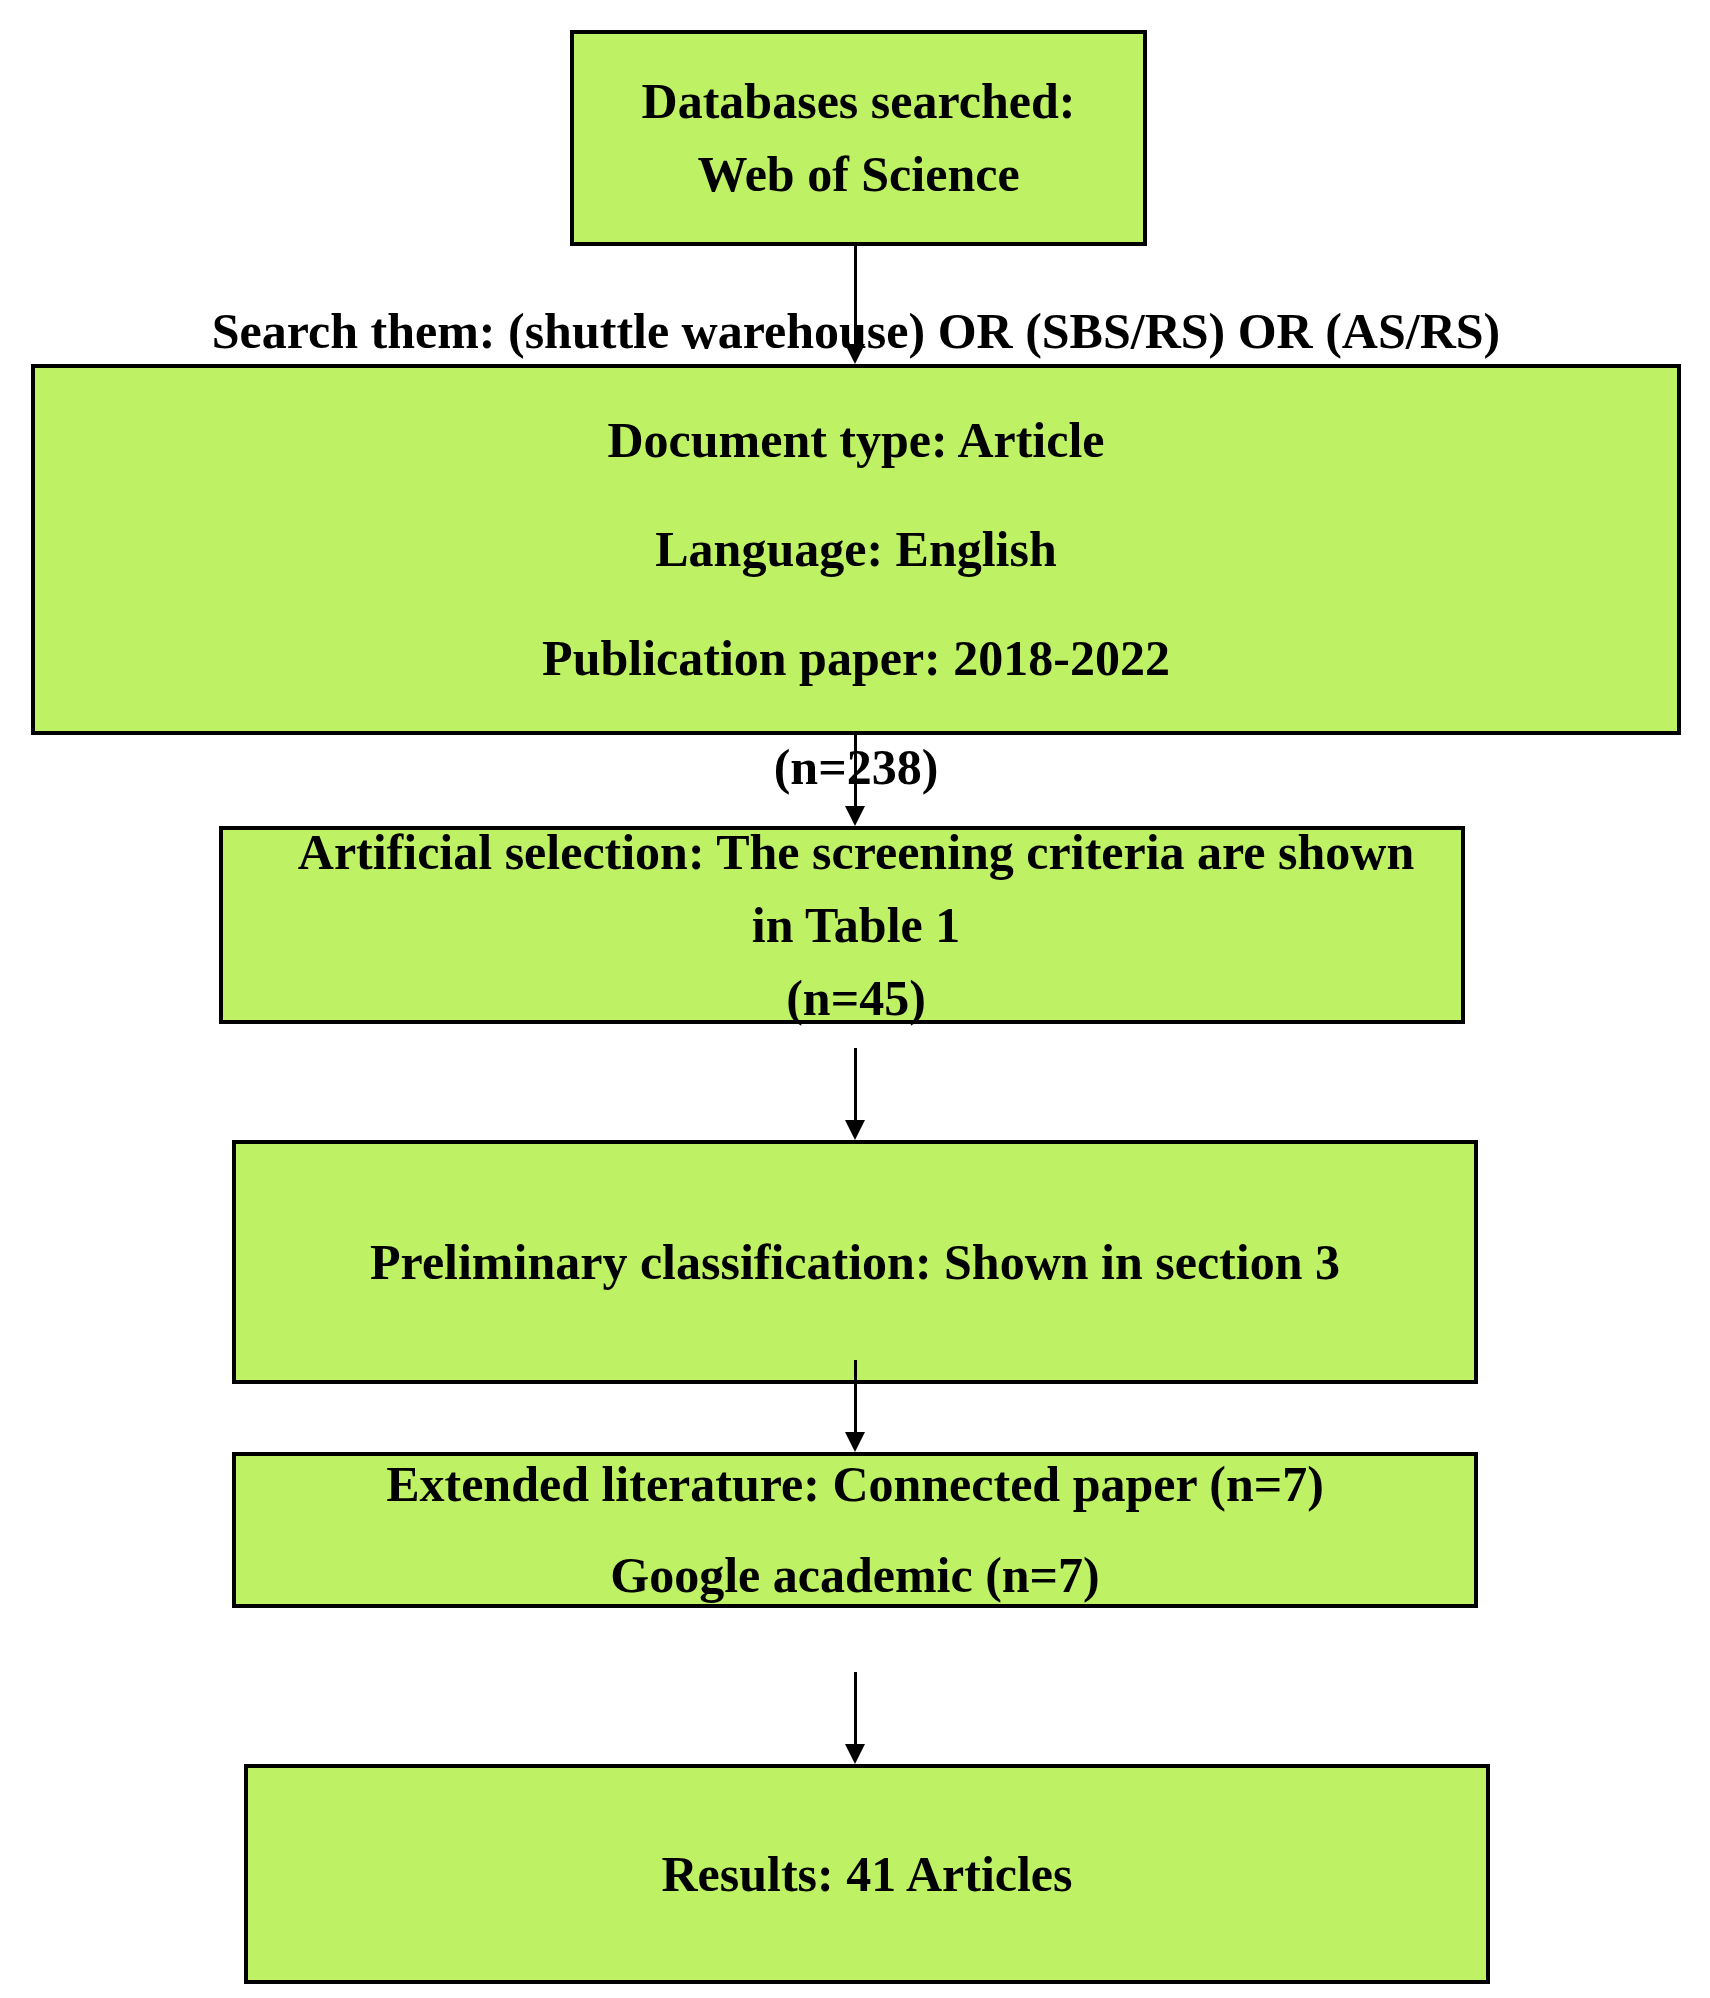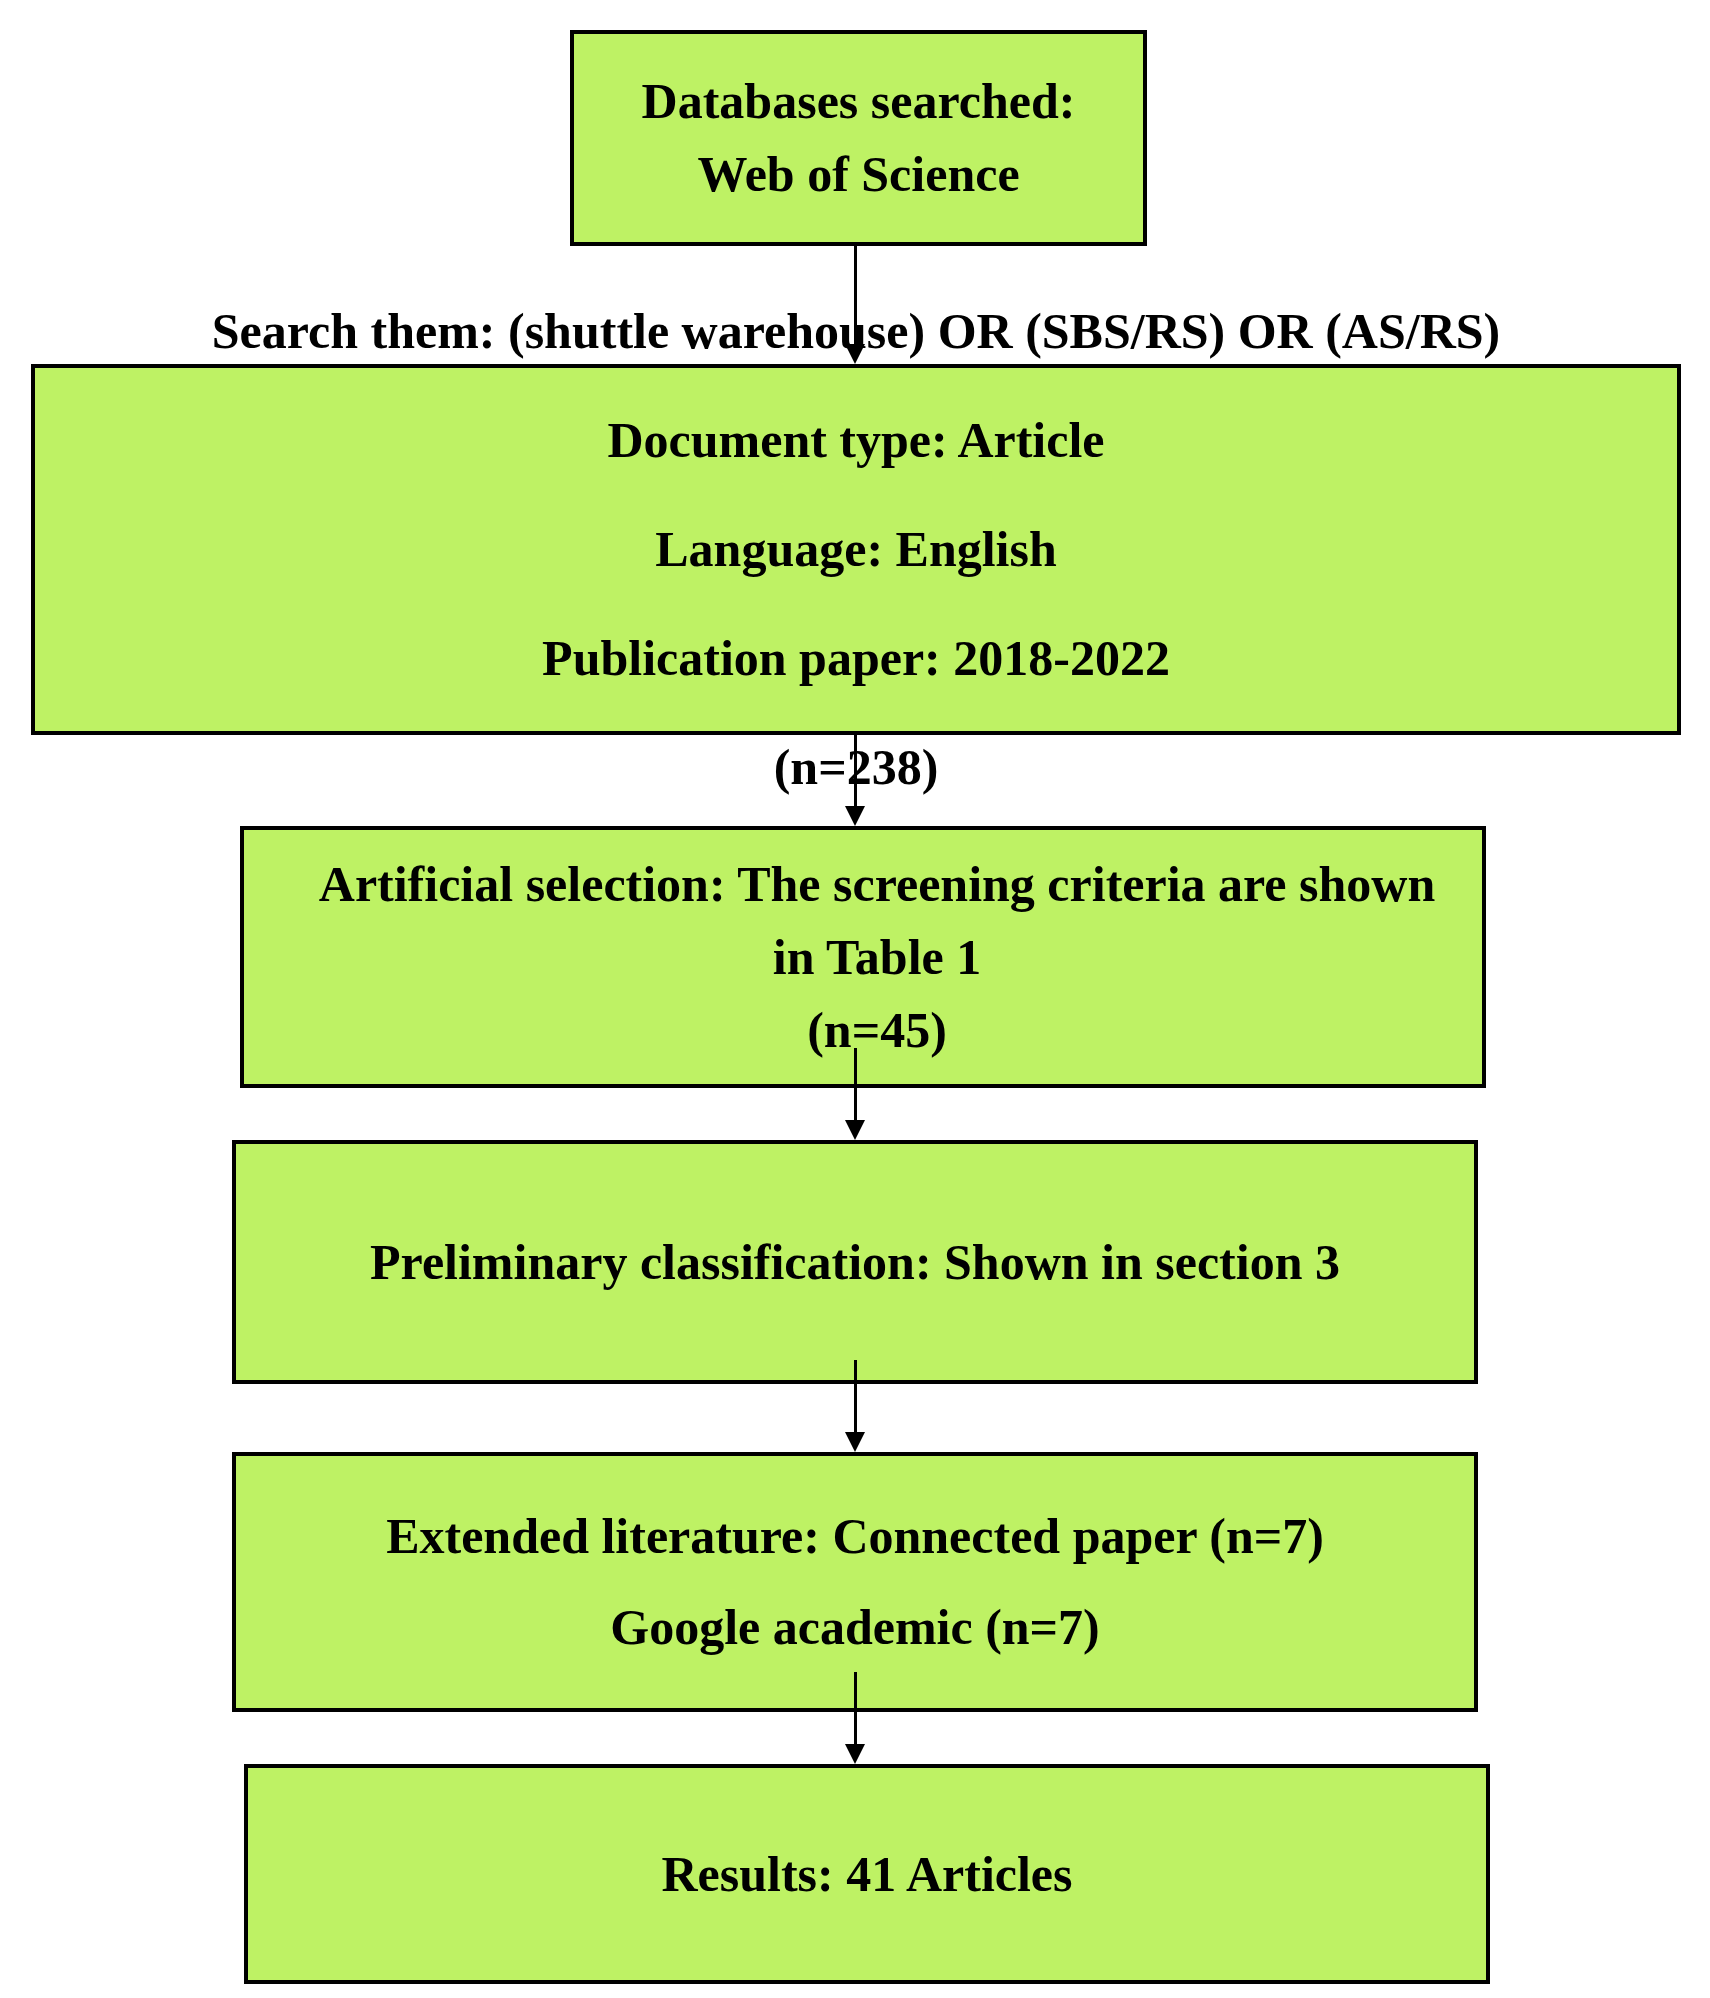--- a/index.html
+++ b/index.html
@@ -31,23 +31,23 @@
     margin: 0;
     font-size: 50px;
     line-height: 73px;
     white-space: pre;
   }
   .seg-bold { font-weight: 700; }
   .seg-rest { font-weight: 700; }
 
   #box-databases   { left: 570px;  top: 30px;   width: 577px;  height: 216px; }
   #box-search      { left: 31px;   top: 364px;  width: 1650px; height: 371px; gap: 36px; }
-  #box-artificial  { left: 240px;  top: 826px;  width: 1246px; height: 262px; padding-left: 28px; }
+  #box-artificial  { left: 219px;  top: 826px;  width: 1246px; height: 198px; padding-left: 28px; }
   #box-preliminary { left: 232px;  top: 1140px; width: 1246px; height: 244px; }
-  #box-extended    { left: 232px;  top: 1452px; width: 1246px; height: 260px; gap: 18px; }
+  #box-extended    { left: 232px;  top: 1452px; width: 1246px; height: 156px; gap: 18px; }
   #box-results     { left: 244px;  top: 1764px; width: 1246px; height: 220px; }
 
   .arrow {
     position: absolute;
     left: 845px;
     width: 20px;
     display: flex;
     flex-direction: column;
     align-items: center;
   }

